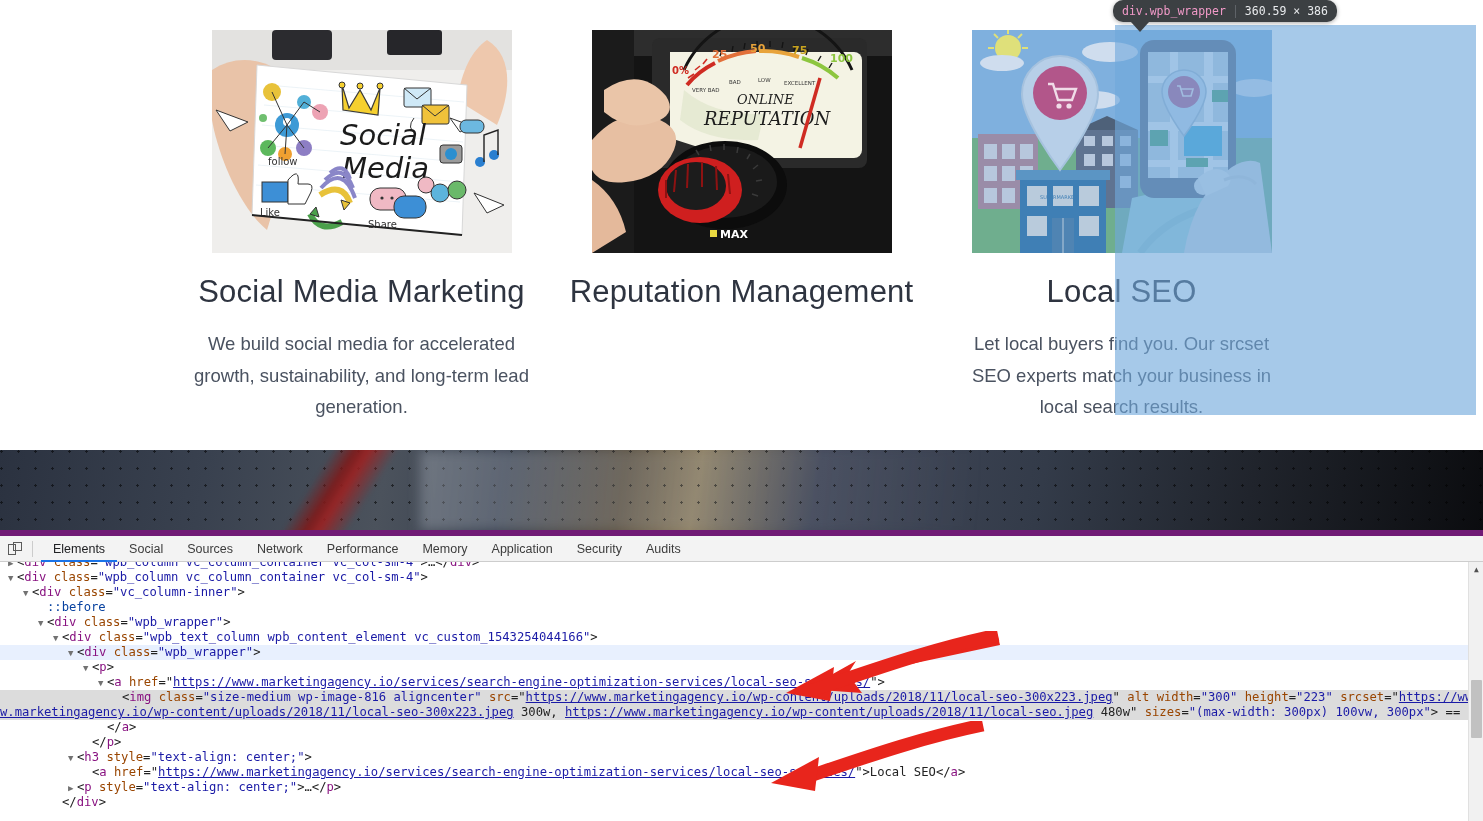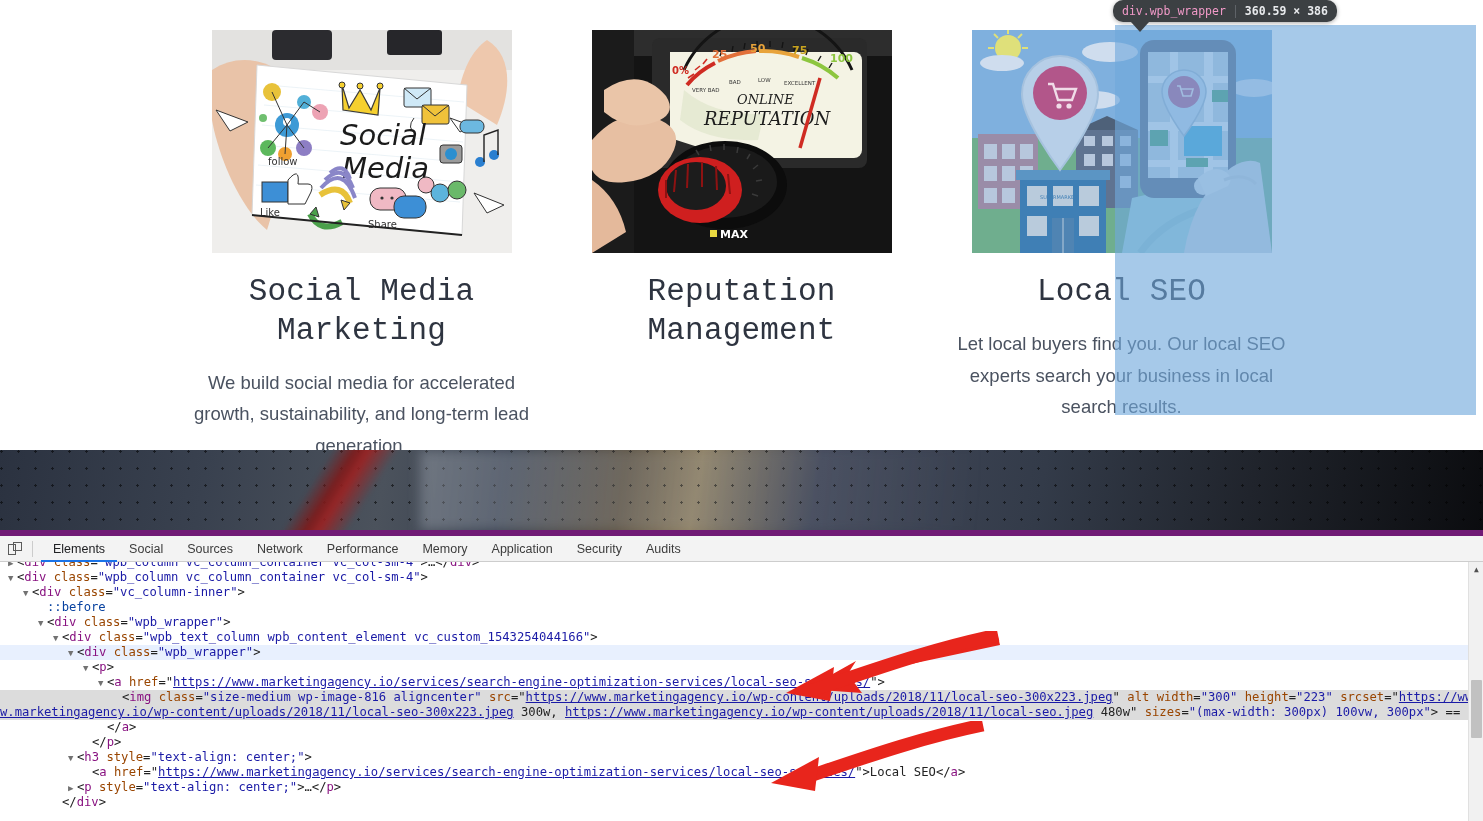--- a/index.html
+++ b/index.html
@@ -30,21 +30,21 @@
   }
   .card.c1 { margin-right:20px; }
   .card.c2 { margin-right:20px; }
 
   .card-img {
     width:300px; height:223px; margin:0 auto; display:block;
     position:relative; overflow:hidden;
   }
 
   .card h3 {
-    font-family:Liberation Mono, monospace;
+    font-family:Liberation Sans, sans-serif;
     font-weight:300;
     font-size:31px;
     line-height:1.25;
     color:#2e3440;
     margin:20px 0 16px 0;
     letter-spacing:0.2px;
   }
   .card p {
     font-size:18.5px;
     line-height:1.72;
@@ -68,21 +68,21 @@
     font-size:11.5px;
     padding:4px 9px 4px 9px;
     border-radius:10px;
     white-space:nowrap;
     z-index:7;
     display:flex; align-items:center; gap:9px;
     box-shadow:0 1px 4px rgba(0,0,0,.35);
   }
   #dt-tooltip .sel { color:#f29ac9; }
   #dt-tooltip .divider { width:1px; height:13px; background:#5f6368; }
-  #dt-tooltip .dims { color:#e8eaed;font-weight:bold; }
+  #dt-tooltip .dims { color:#e8eaed; }
   #dt-tooltip .arrow {
     position:absolute; left:18px; top:100%;
     width:0;height:0;border-left:9px solid transparent;
     border-right:9px solid transparent;border-top:10px solid #3c4043;
   }
 
   
   #hero-strip {
     position:absolute; left:0; top:450px; width:1483px; height:80px;
     background:
@@ -417,21 +417,21 @@
           <g fill="none" stroke="#f0dce8" stroke-width="1.6">
             <path d="M205 56 h3 l3 10 h8 l2 -7 h-13"></path>
           </g>
           <circle cx="231" cy="156" r="9" fill="#d6dde6"></circle>
           <path d="M212 223 q10 -60 48 -86 q16 -10 28 -4 l12 90 z" fill="#cdd7e2"></path>
           <path d="M226 148 q16 -14 28 -6 q8 6 2 14 l-22 10 z" fill="#dde4ec"></path>
           <path d="M252 150 q20 -8 32 4" stroke="#c3ccd8" stroke-width="3" fill="none"></path>
         </svg>
       </div>
       <h3>Local SEO</h3>
-      <p>Let local buyers find you. Our local SEO experts search your business in local search results.</p>
+      <p>Let local buyers find you. Our srcset SEO experts match your business in local search results.</p>
     </div>
 
   </div>
 
   <div id="dt-highlight"></div>
   <div id="dt-tooltip">
     <span class="sel">div.wpb_wrapper</span>
     <span class="divider"></span>
     <span class="dims">360.59 × 386</span>
     <span class="arrow"></span>

